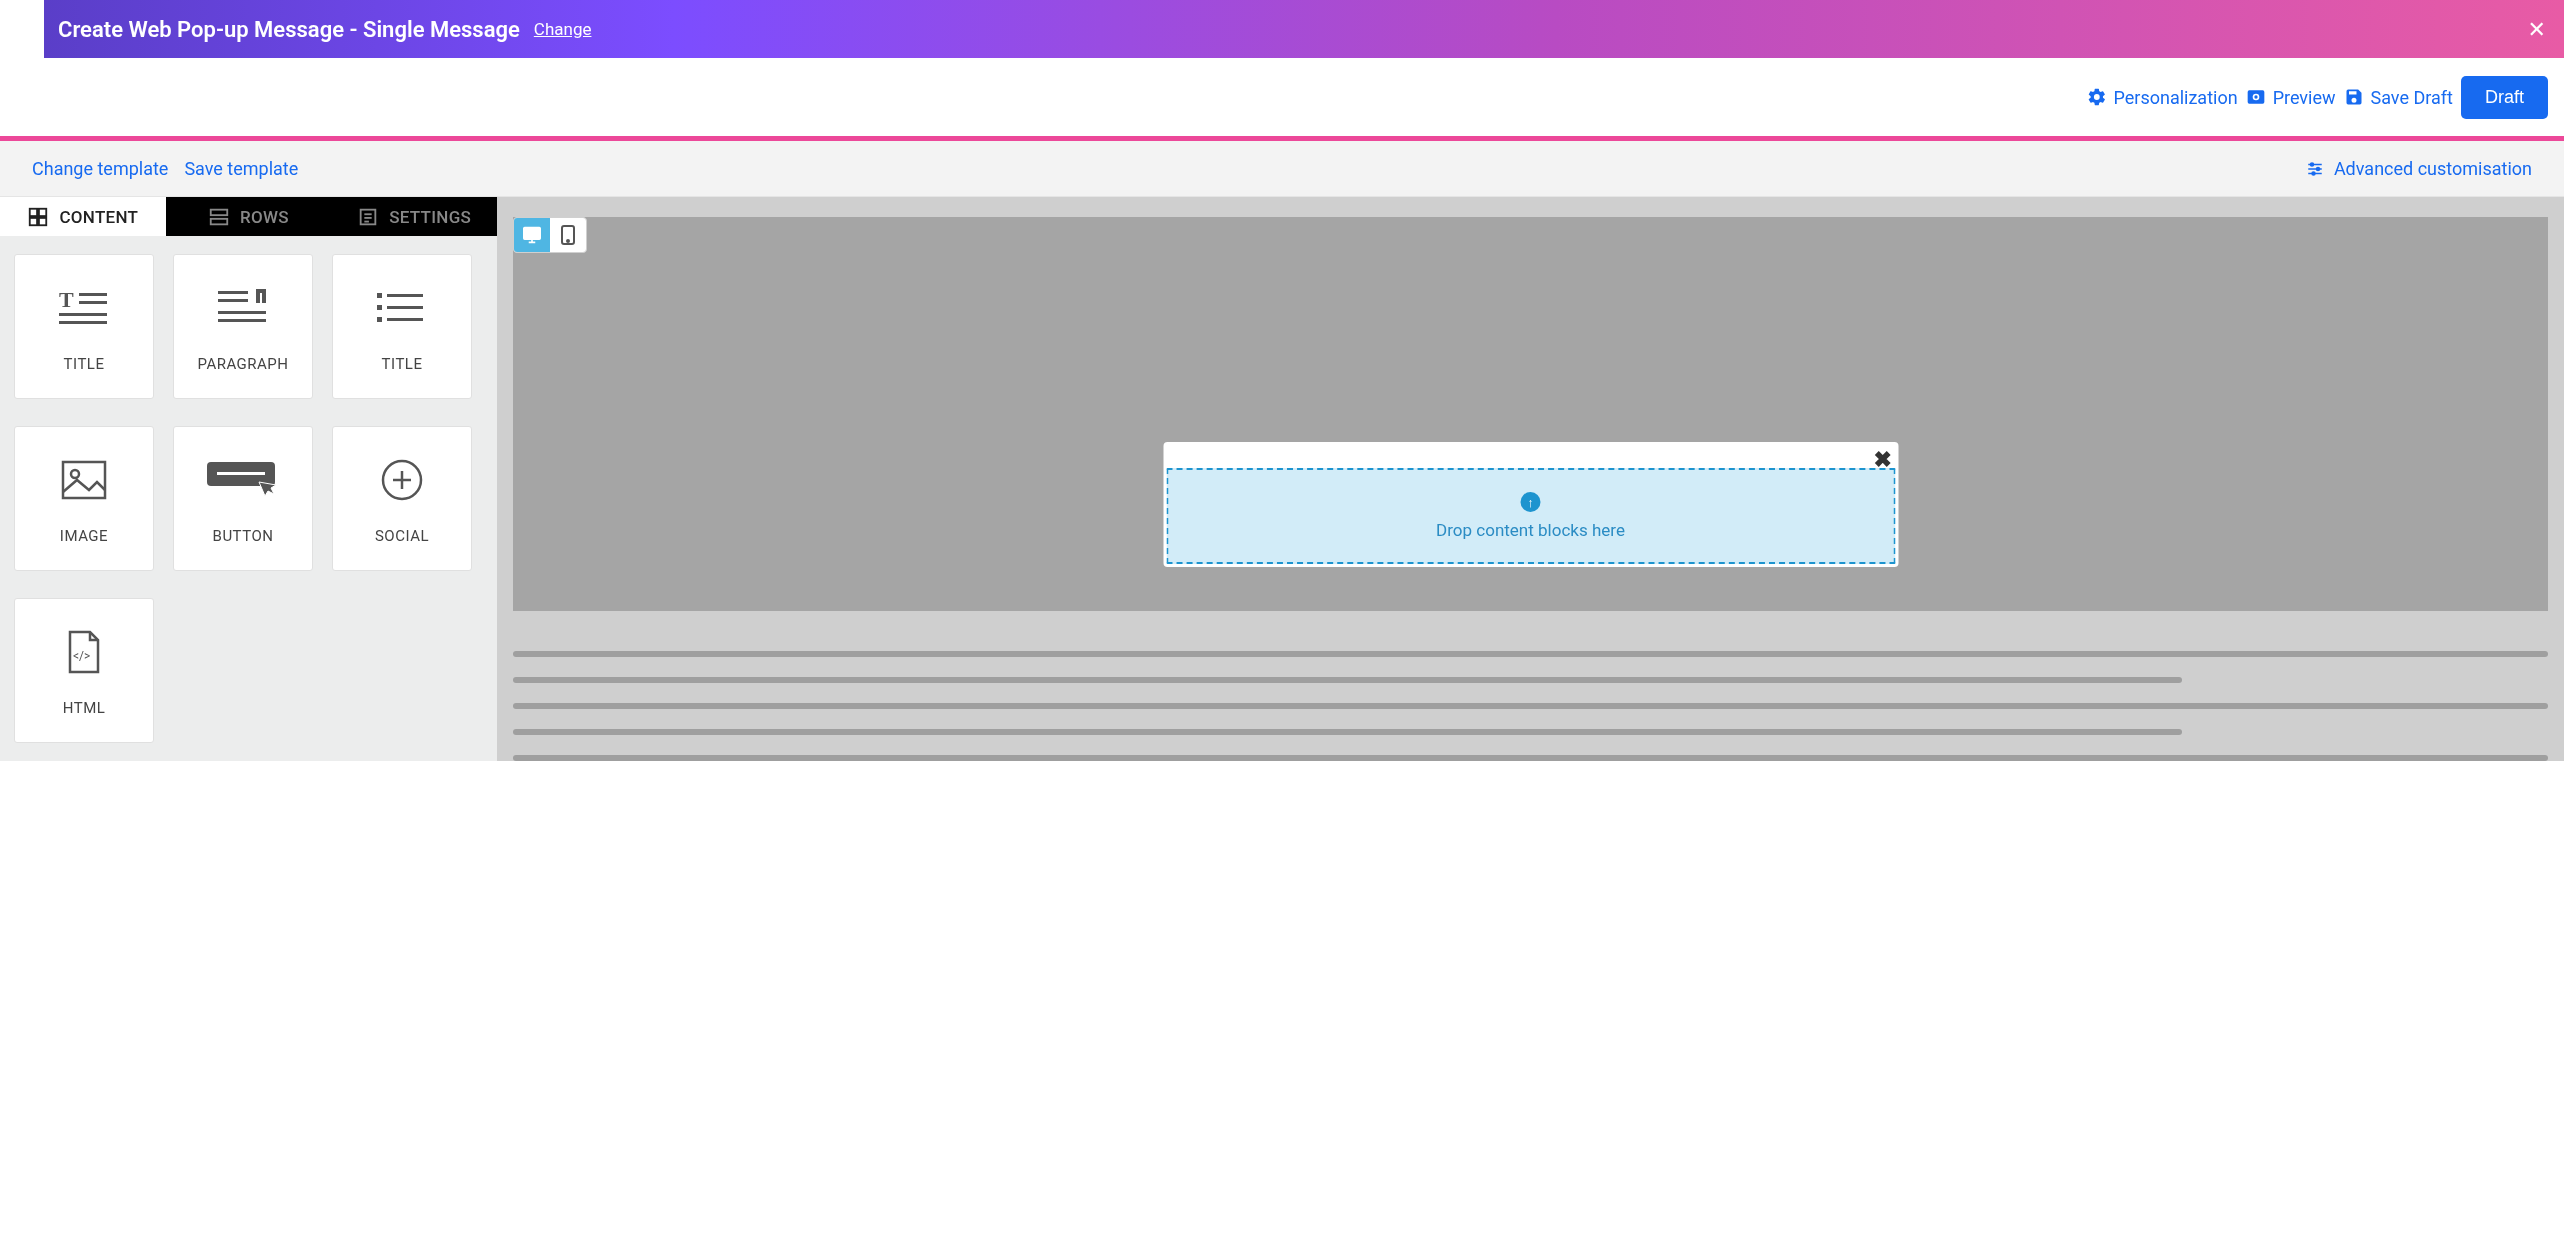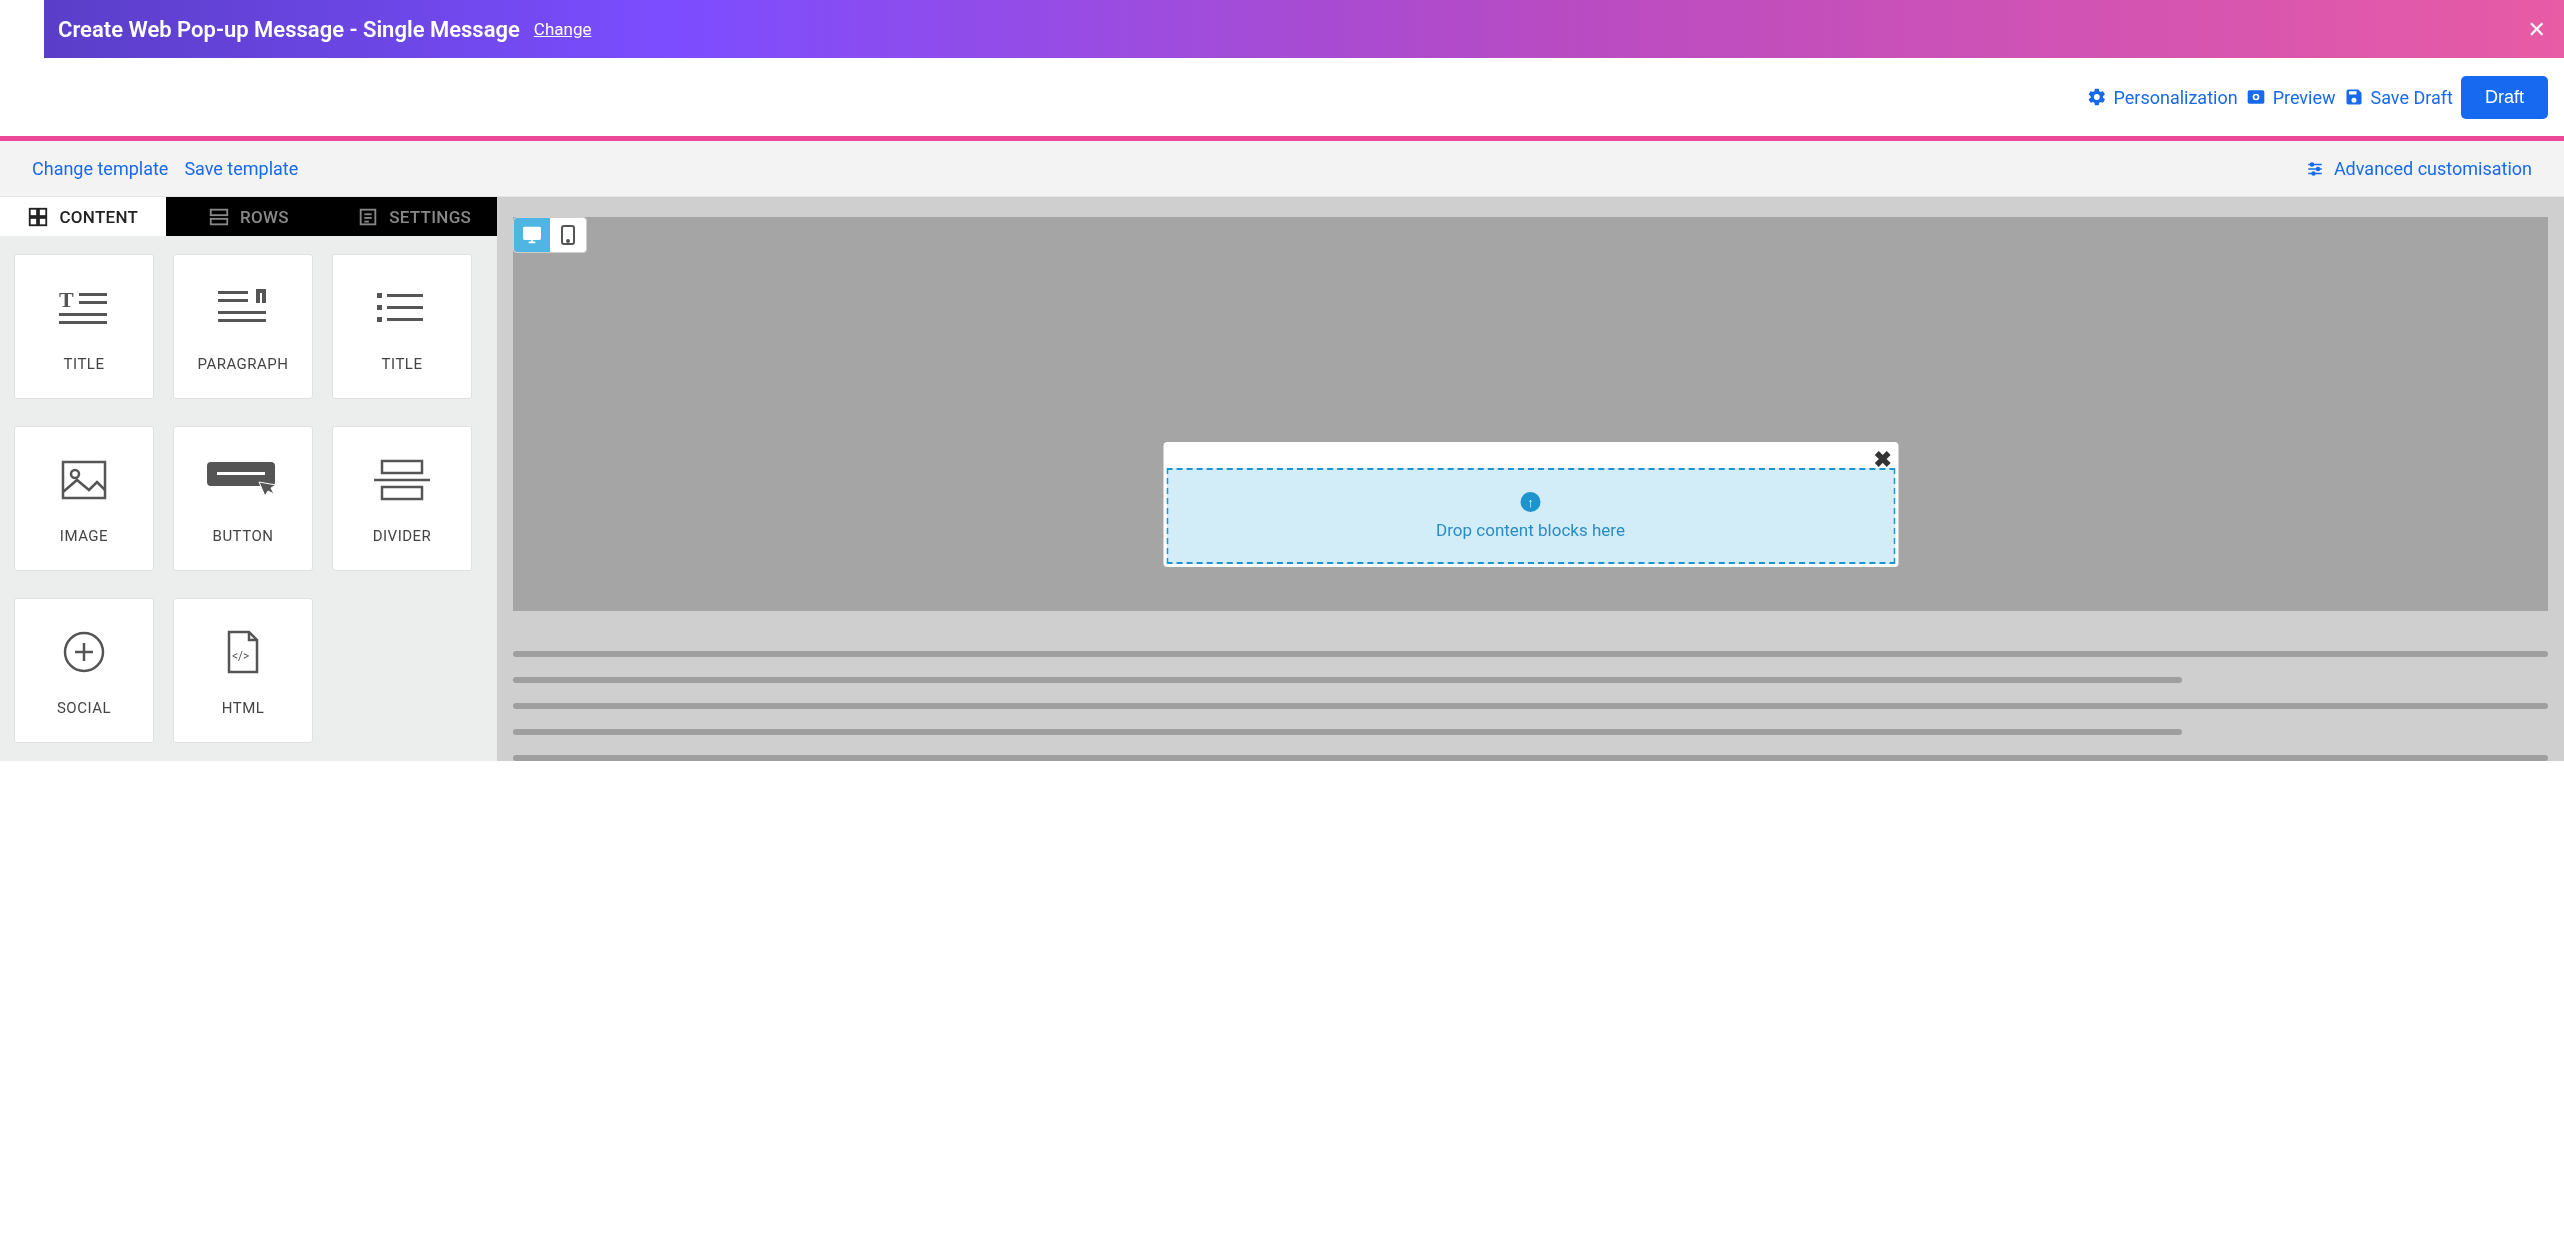--- a/index.html
+++ b/index.html
@@ -338,30 +338,20 @@
         <div class="icon-wrap">
           <svg width="72" height="44" viewBox="0 0 72 44" fill="#555">
               <rect x="0" y="4" width="68" height="24" rx="4"></rect>
               <rect x="10" y="14" width="48" height="3" fill="#fff"></rect>
               <path d="M52 24 l6 14 l3 -5 l6 3 l-3 -6 l5 -3 z" fill="#555" stroke="#fff" stroke-width="1"></path>
             </svg>
         </div>
         <span class="label">BUTTON</span>
       </div>
 
-      <div class="block">
-        <div class="icon-wrap">
-          <svg width="56" height="42" viewBox="0 0 56 42" fill="none" stroke="#555" stroke-width="2.5">
-              <rect x="8" y="2" width="40" height="12"></rect>
-              <line x1="0" y1="21" x2="56" y2="21"></line>
-              <rect x="8" y="28" width="40" height="12"></rect>
-            </svg>
-        </div>
-        <span class="label">DIVIDER</span>
-      </div>
 
 
       <div class="block">
         <div class="icon-wrap">
           <svg width="42" height="42" viewBox="0 0 42 42" fill="none" stroke="#555" stroke-width="2.5">
               <circle cx="21" cy="21" r="19"></circle>
               <line x1="12" y1="21" x2="30" y2="21"></line>
               <line x1="21" y1="12" x2="21" y2="30"></line>
             </svg>
         </div>

